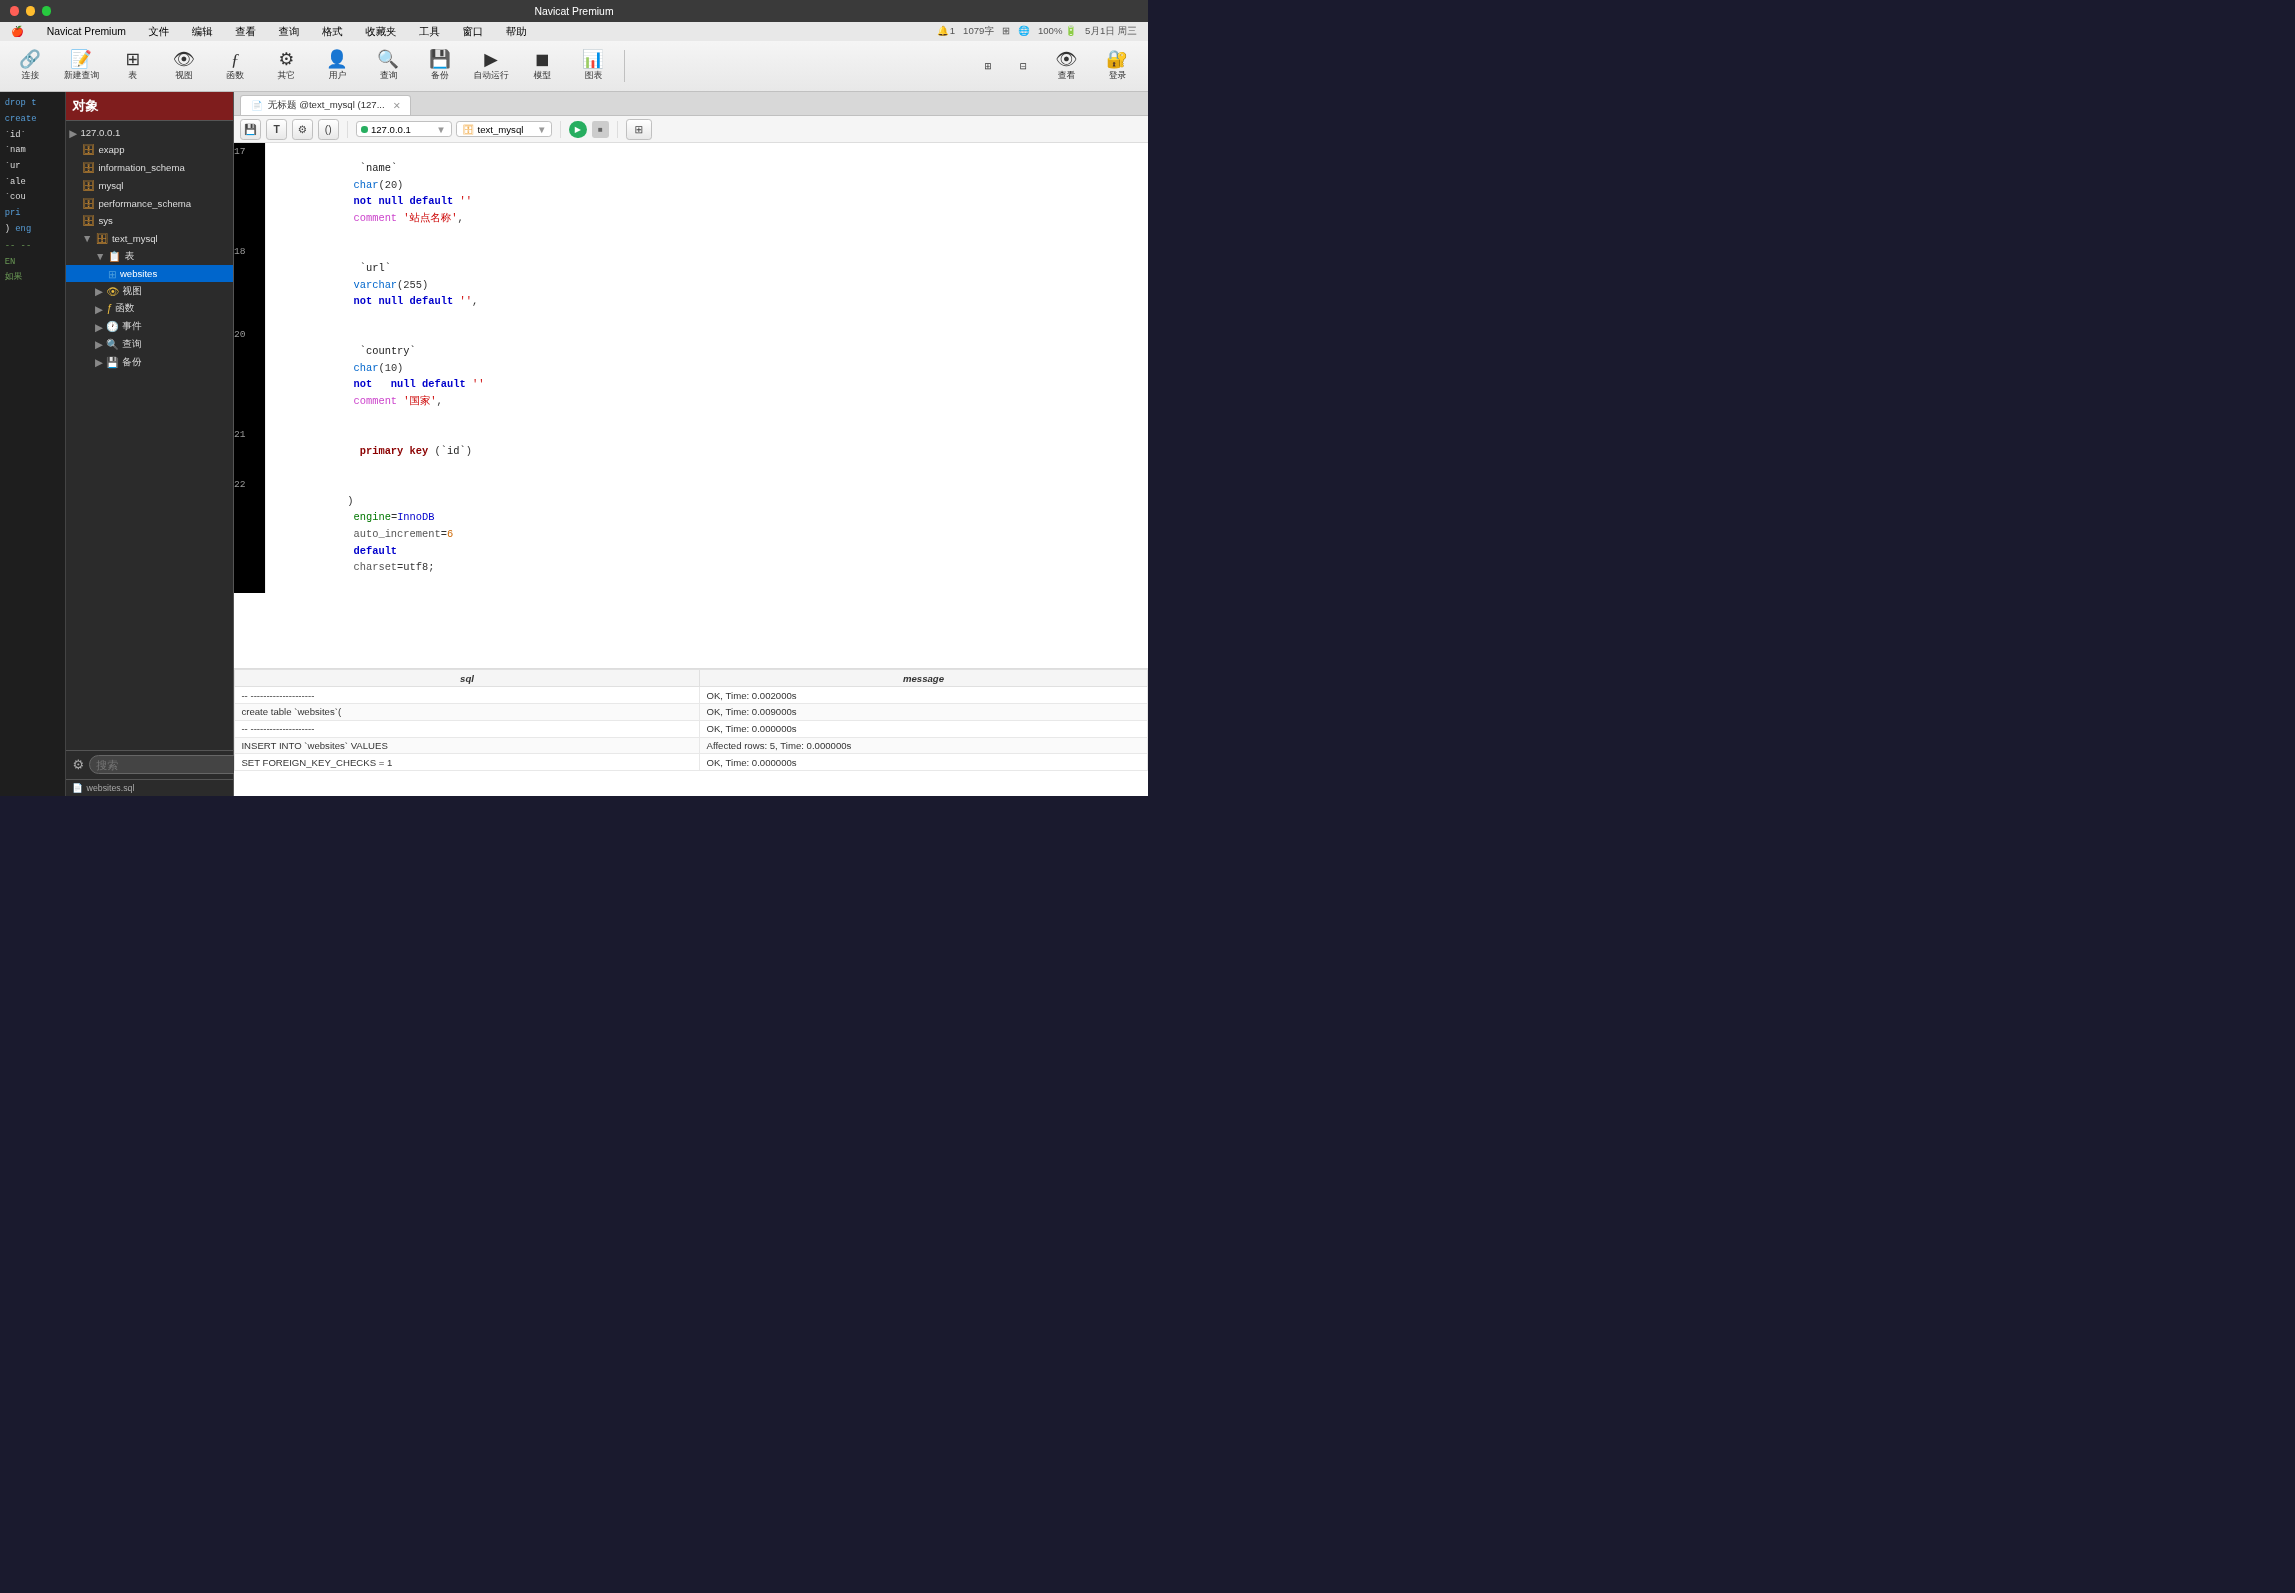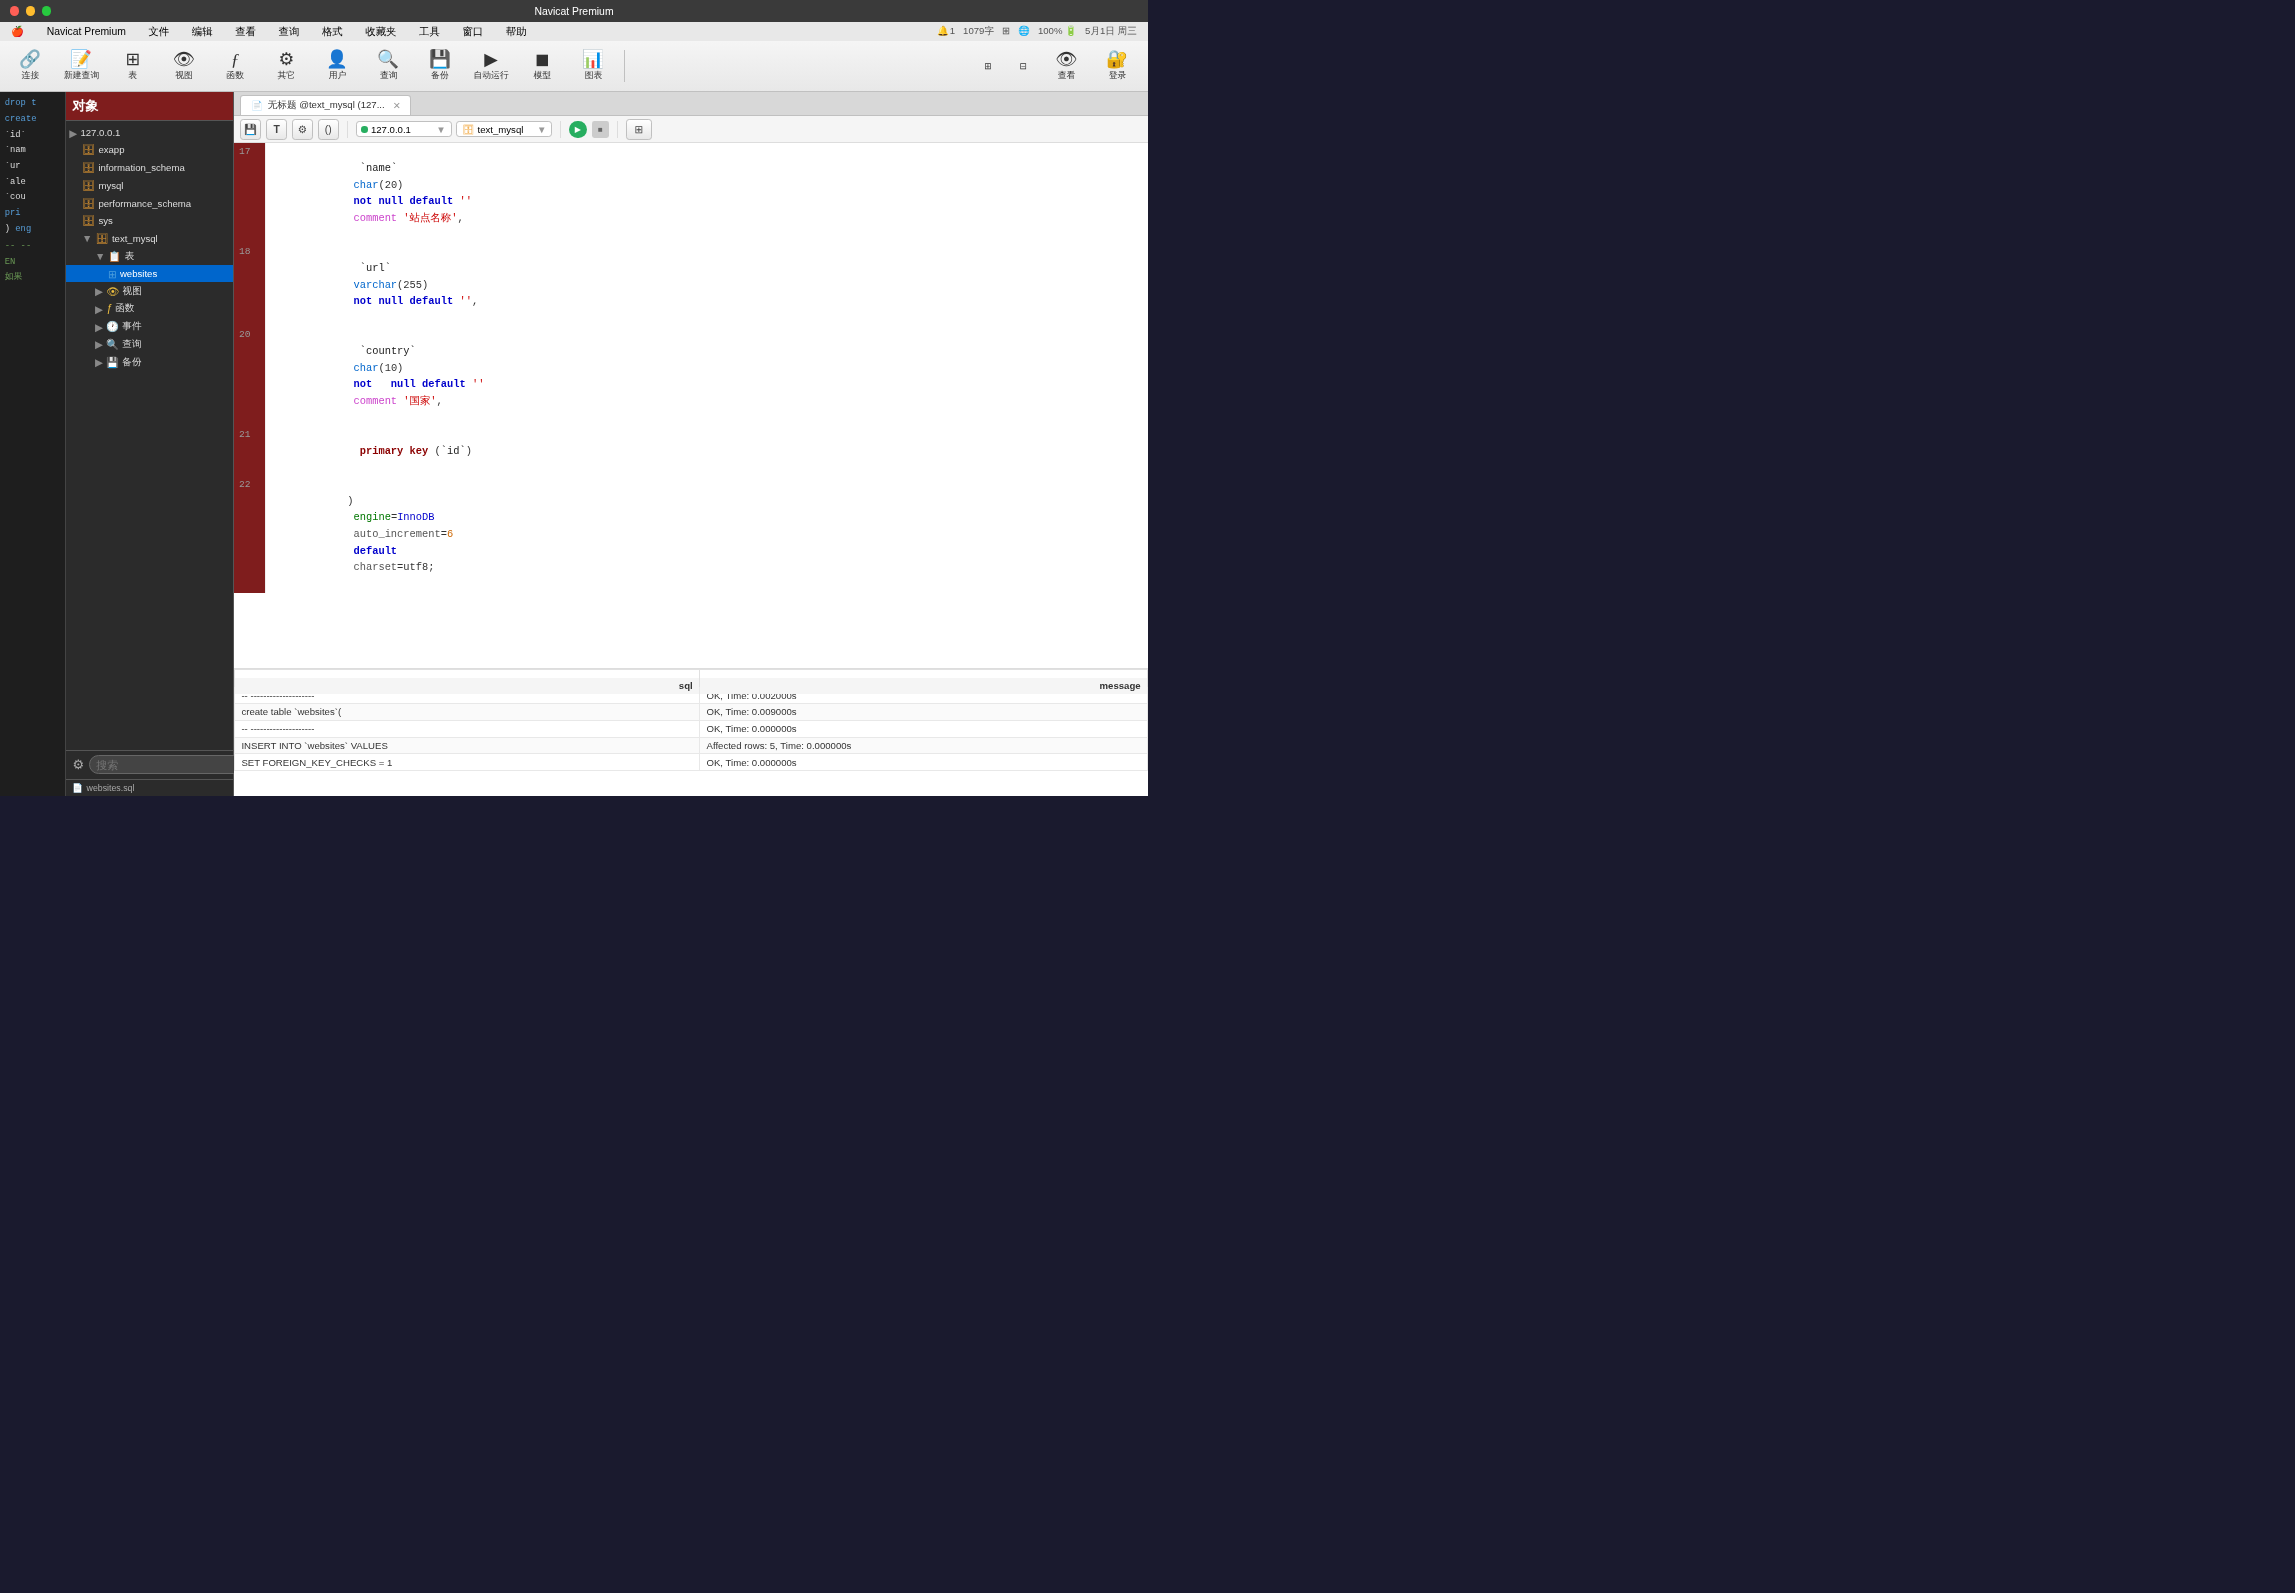--- a/index.html
+++ b/index.html
@@ -275,24 +275,24 @@
       font-size: 10.4px;
       line-height: 1.6;
       background: #fff;
     }
     .code-line {
       display: flex;
       min-height: 17px;
     }
     .line-num {
       min-width: 32px;
-      text-align: center;
+      text-align: left;
       padding-right: 9.6px;
       color: #999;
-      background: #7f1d1d;
+      background: #000000;
       border-right: 0.8px solid #eee;
       user-select: none;
       font-size: 9.6px;
       padding-top: 0.8px;
     }
     .line-content {
       padding-left: 6.4px;
       flex: 1;
       white-space: pre;
     }
@@ -342,25 +342,26 @@
     }
     table.result {
       width: 100%;
       border-collapse: collapse;
       font-size: 9.6px;
     }
     table.result th {
       background: #f5f5f5;
       border: 0.8px solid #e0e0e0;
       padding: 2.4px 6.4px;
-      text-align: right;
+      text-align: center;
       font-weight: 600;
       color: #333;
       position: sticky;
-      top: 8px;
+      top: 0;
+      font-style: italic;
     }
     table.result td {
       border: 0.8px solid #e8e8e8;
       padding: 2.4px 6.4px;
       color: #333;
     }
     table.result tr:nth-child(even) td { background: #fafafa; }
 
     
     ::-webkit-scrollbar { width: 6.4px; height: 6.4px; }

